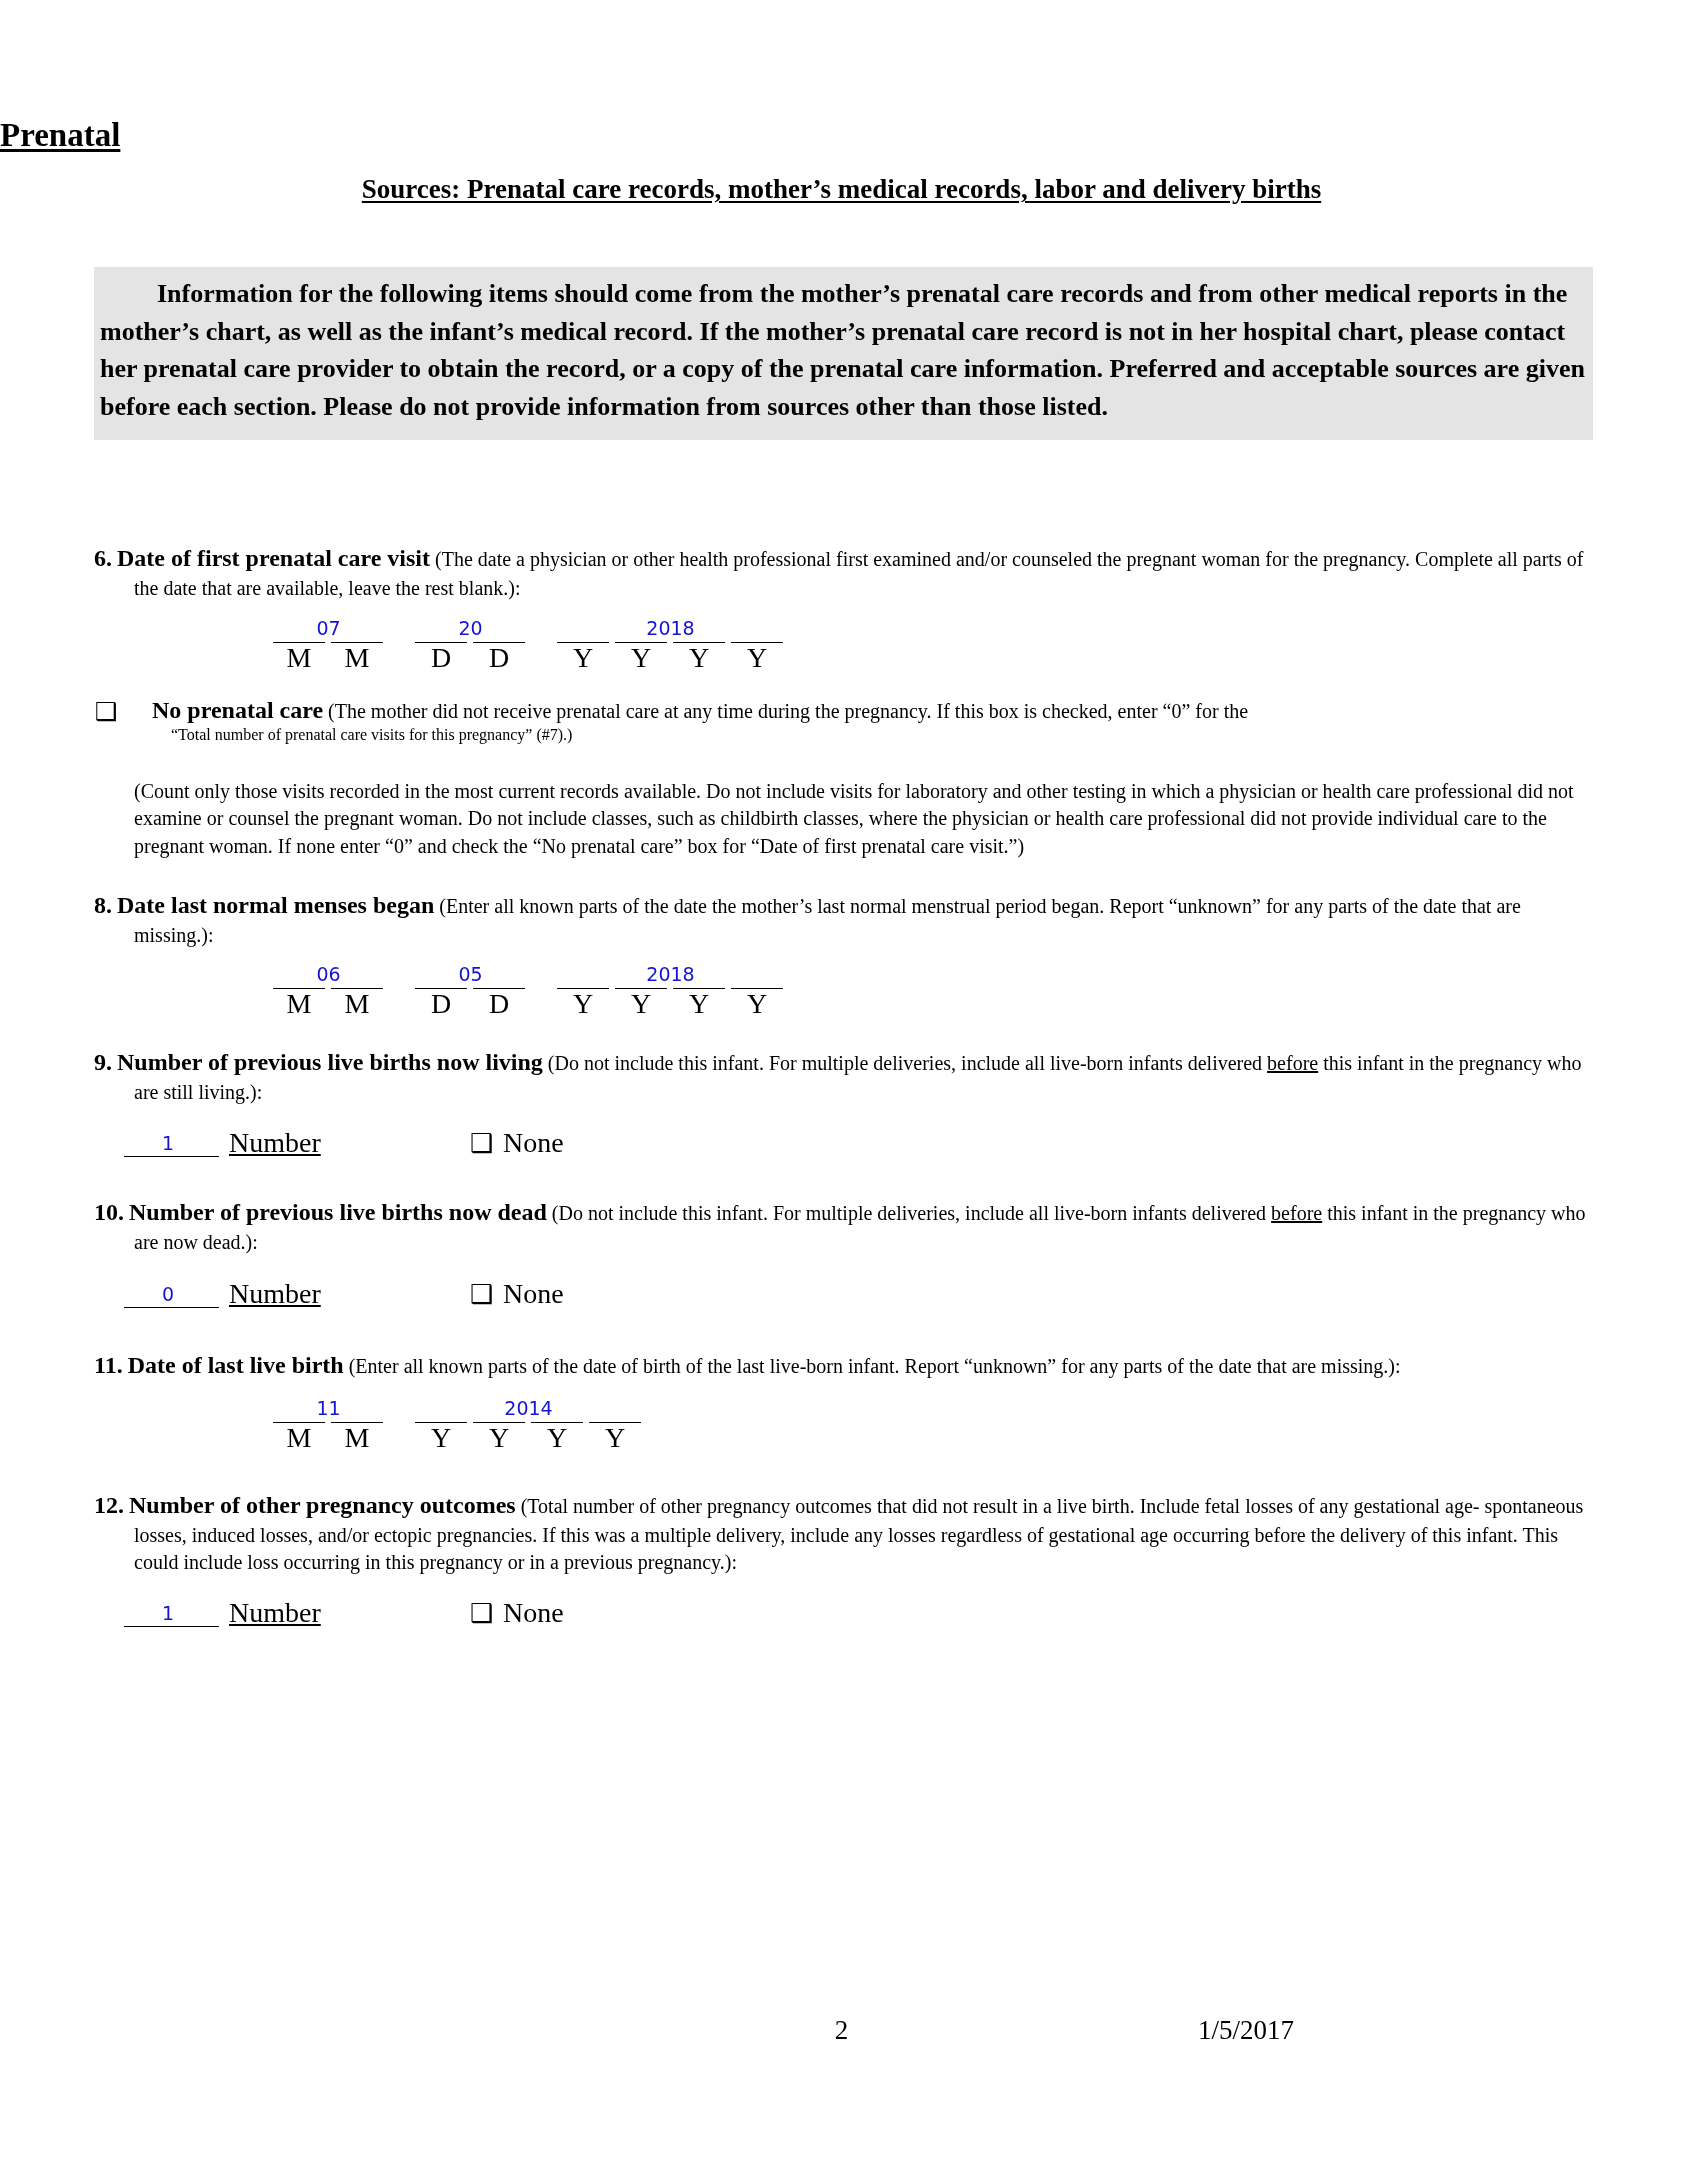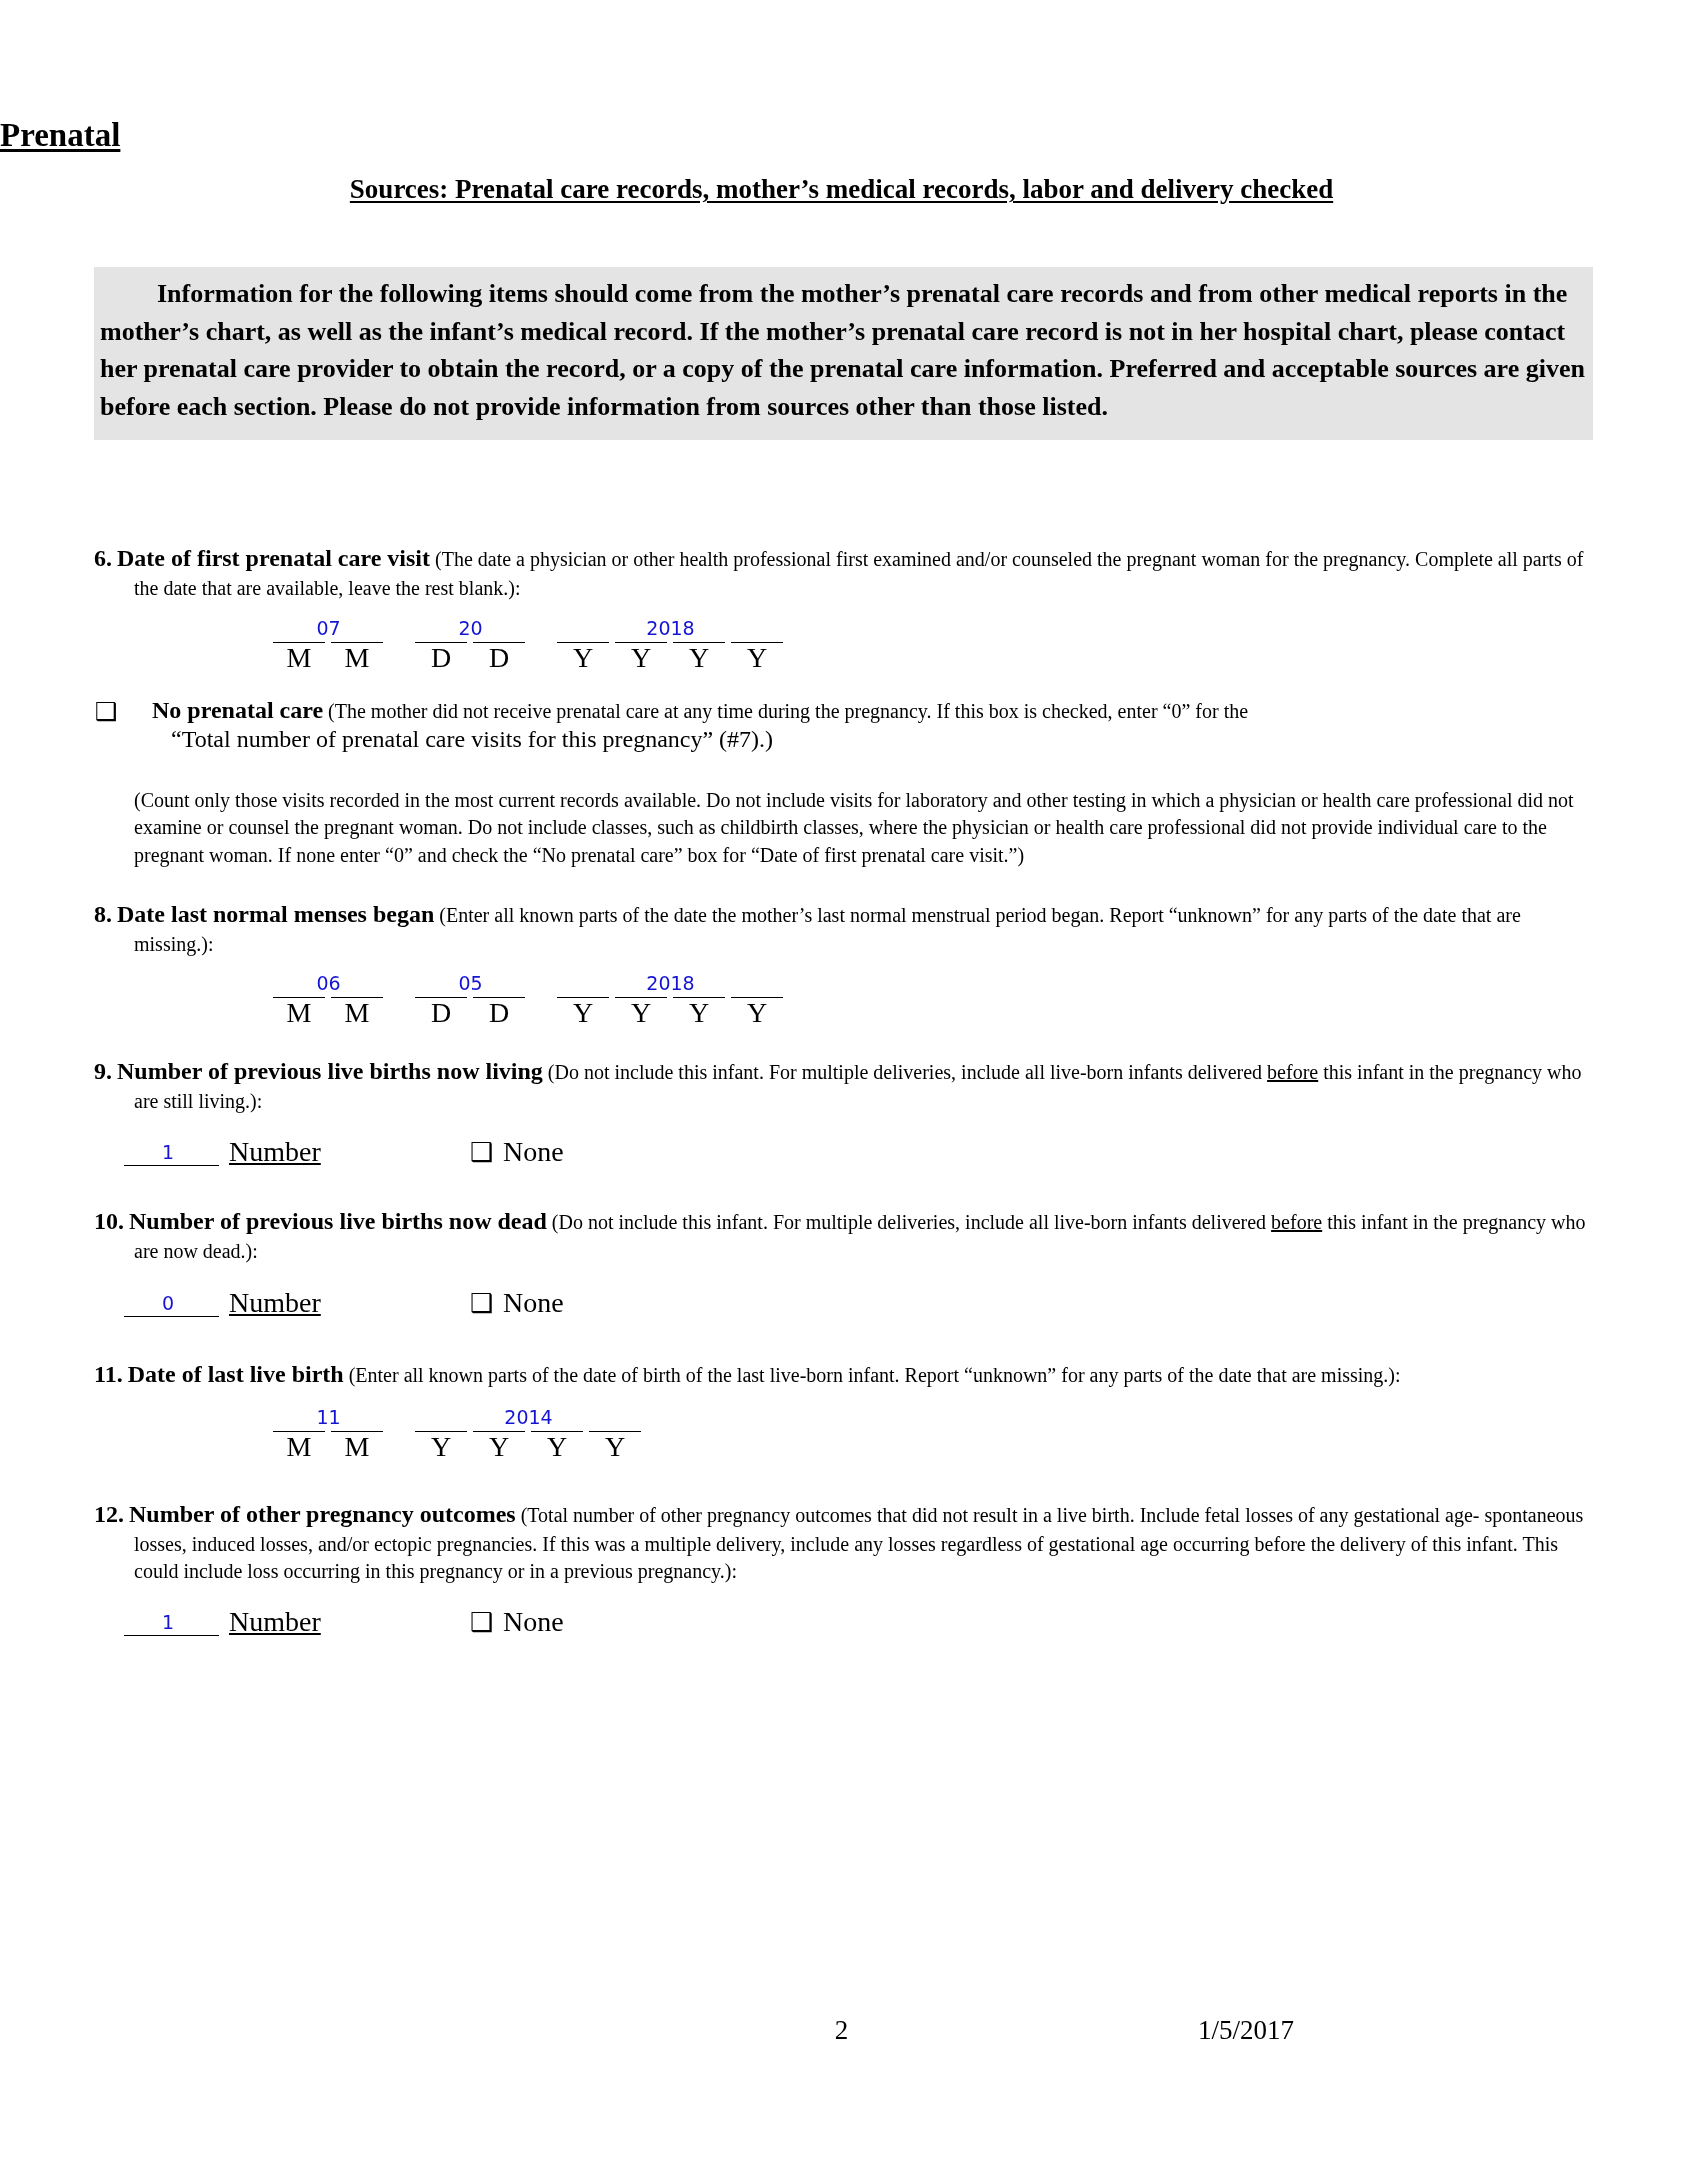--- a/index.html
+++ b/index.html
@@ -231,21 +231,21 @@
     position: absolute;
     left: 1198px;
   }
 </style>
 </head>
 <body>
 
 <div class="page">
 
   <div class="doc-title"><span>Prenatal</span></div>
-  <div class="doc-subtitle"><span>Sources: Prenatal care records, mother’s medical records, labor and delivery checked</span></div>
+  <div class="doc-subtitle"><span>Sources: Prenatal care records, mother’s medical records, labor and delivery births</span></div>
 
   <div class="instruction-box">
     <p>Information for the following items should come from the mother’s prenatal care records and from other medical reports in the mother’s chart, as well as the infant’s medical record.  If the mother’s prenatal care record is not in her hospital chart, please contact her prenatal care provider to obtain the record, or a copy of the prenatal care information. Preferred and acceptable sources are given before each section.  Please do not provide information from sources other than those listed.</p>
   </div>
 
   <div class="items">
 
     <div class="item">
       <div class="item-head"><span class="num">6.</span> <span class="bold-label">Date of first prenatal care visit</span> <span class="paren">(The date a physician or other health professional first examined and/or counseled the pregnant woman for the pregnancy. Complete all parts of the date that are available, leave the rest blank.):</span></div>
 
@@ -301,21 +301,21 @@
             <div class="lbl">Y</div>
           </div>
         </div>
       </div>
 
       <div class="nopnc">
         <span class="chk">❑</span>
         <span class="bold-label" style="margin-left:14px;">No prenatal care</span>
         <span class="paren">(The mother did not receive prenatal care at any time during the pregnancy. If this box is checked, enter “0” for the</span>
       </div>
-      <div class="nopnc-line2" style="font-size:24px;"><span>“Total number of prenatal care visits for this pregnancy” (#7).)</span></div>
+      <div class="nopnc-line2" style="font-size:16px;"><span>“Total number of prenatal care visits for this pregnancy” (#7).)</span></div>
     </div>
 
     <div class="item" style="margin-top:34px;">
       <div class="sub-para">(Count only those visits recorded in the most current records available. Do not include visits for laboratory and other testing in which a physician or health care professional did not examine or counsel the pregnant woman. Do not include classes, such as childbirth classes, where the physician or health care professional did not provide individual care to the pregnant woman.  If none enter “0” and check the “No prenatal care” box for “Date of first prenatal care visit.”)</div>
     </div>
 
     <div class="item" style="margin-top:30px;">
       <div class="item-head"><span class="num">8.</span> <span class="bold-label">Date last normal menses began</span> <span class="paren">(Enter all known parts of the date the mother’s last normal menstrual period began. Report “unknown” for any parts of the date that are missing.):</span></div>
 
       <div class="date-row">

